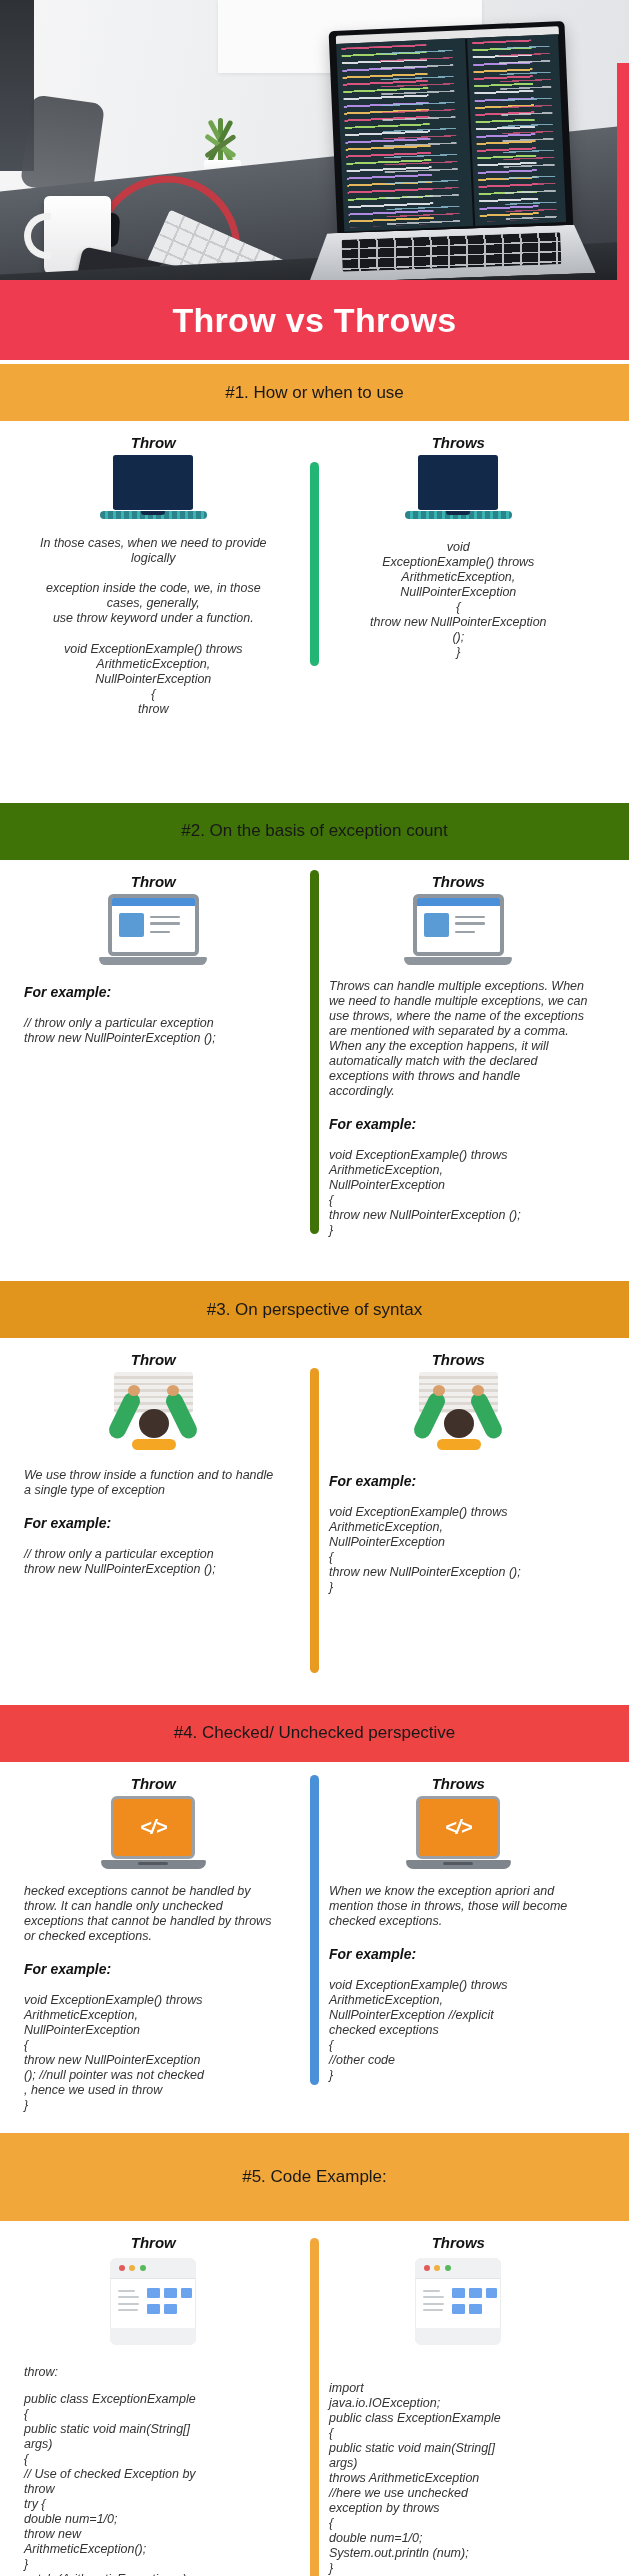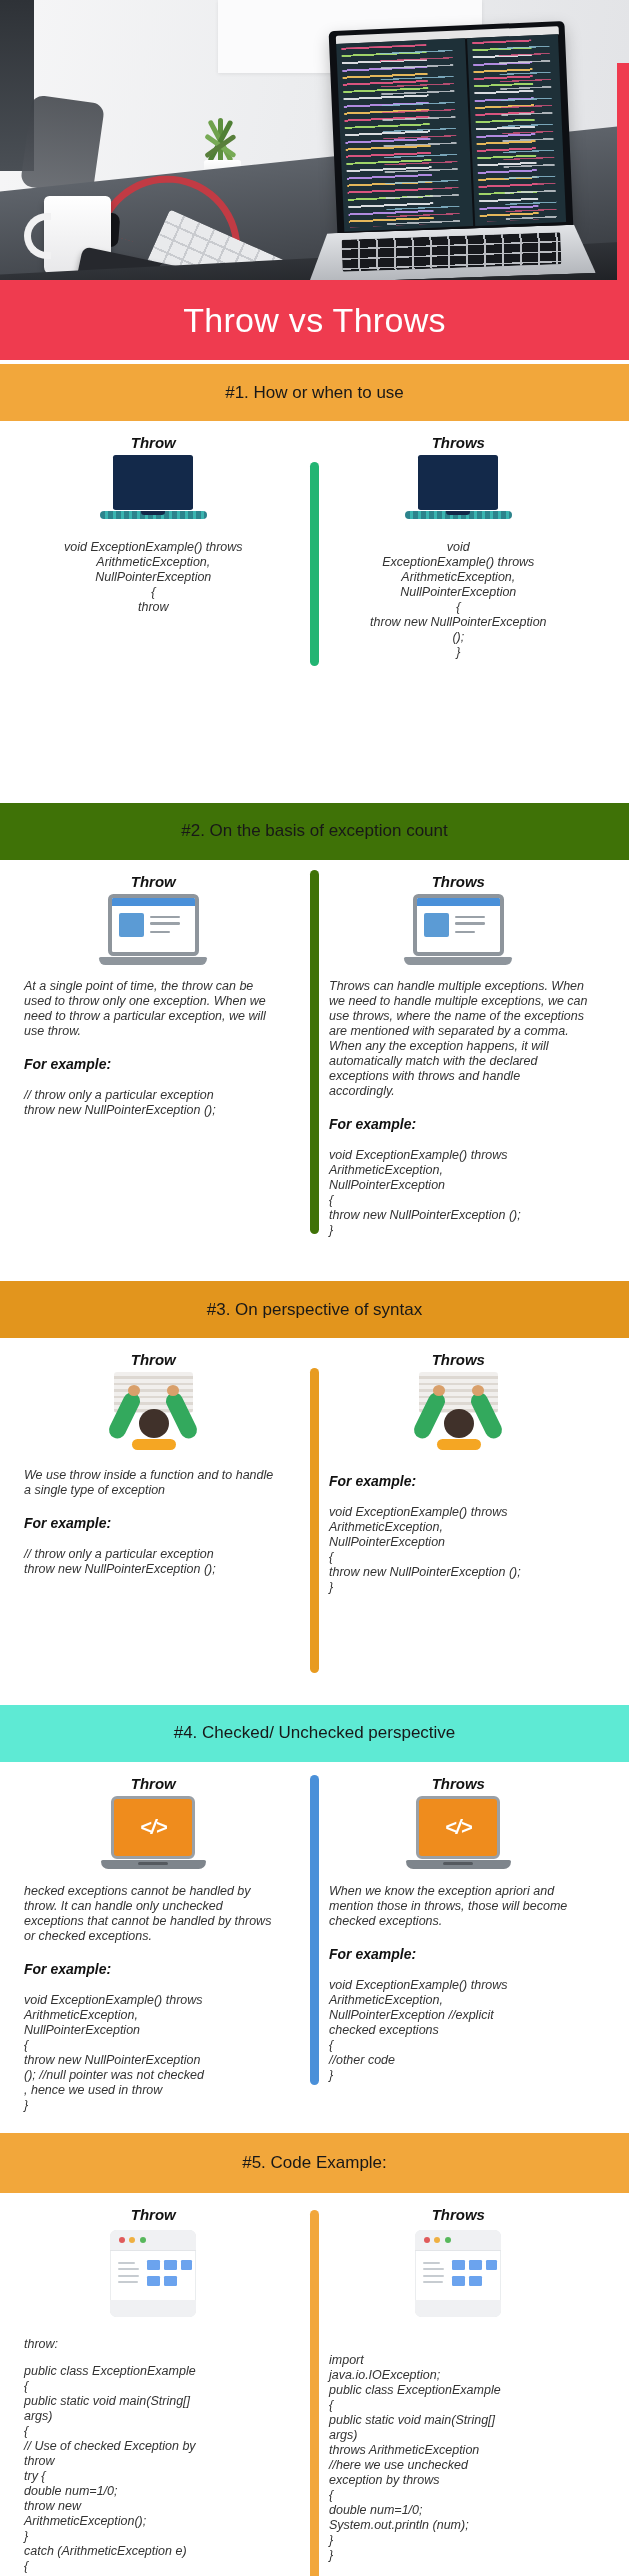--- a/index.html
+++ b/index.html
@@ -64,24 +64,24 @@
   .ph-laptop-base{position:absolute;left:308px;top:229px;width:287px;height:49px;
     background:linear-gradient(180deg,#e2e4e7,#b4b7bc);transform:rotate(-2deg);
     clip-path:polygon(7% 0,93% 0,100% 100%,0 100%);}
   .ph-keys{position:absolute;left:34px;right:34px;top:6.6px;bottom:10.5px;background:#17191d;border-radius:2px;
     background-image:repeating-linear-gradient(90deg,transparent 0 16px,#b9bcc1 16px 18px),
                      repeating-linear-gradient(180deg,transparent 0 8.6px,#b9bcc1 8.6px 10px);}
   .ph-redstrip{position:absolute;right:0;top:63px;width:12.5px;height:218px;background:#ef3b4f;}
 
   
   .title-banner{height:80px;background:#ef3b4f;display:flex;align-items:center;justify-content:center;}
-  .title-banner h1{margin:0;color:#ffffff;font-size:34px;font-weight:normal;letter-spacing:0.3px;}
+  .title-banner h1{margin:0;color:#ffffff;font-size:34px;font-weight:bold;letter-spacing:0.3px;}
   .banner{height:57px;display:flex;align-items:center;justify-content:center;margin-top:4px;}
   .banner span{font-size:17px;font-weight:normal;color:#181818;}
-  .banner--tall{height:60px;text-align:right;}
+  .banner--tall{height:88px;text-align:right;}
 
   
   section{position:relative;}
   .section-body{position:relative;display:flex;padding:6.6px 0 16px;}
   .col{width:305px;padding:0 22.4px 0 24px;box-sizing:border-box;font-style:italic;}
   .col h3{margin:6.6px 0 4px;font-size:15px;font-weight:bold;color:#121212;text-align:center;}
   .divider{position:absolute;left:310px;width:8.6px;border-radius:4.6px;}
   .d1{top:41px;height:204px;}
   .d2{top:10.5px;height:364px;}
   .d3{top:30px;height:305px;}
@@ -200,20 +200,24 @@
     <div class="banner" style="background-color: rgb(242, 167, 59);">
       <span>#1. How or when to use</span>
     </div>
     <div class="section-body body1">
       <div class="col">
         <h3>Throw</h3>
         <div class="icon lap1">
           <div class="scr"></div>
             <div class="base"></div>
         </div>
+        <p class="para">In those cases, when we need to provide logically
+
+exception inside the code, we, in those cases, generally,
+use throw keyword under a function.</p>
         <pre class="code">void ExceptionExample() throws
 ArithmeticException,
 NullPointerException
 {
 throw</pre>
       </div>
       <div class="divider d1" style="background-color: rgb(34, 181, 115);"></div>
       <div class="col">
         <h3>Throws</h3>
         <div class="icon lap1">
@@ -242,21 +246,20 @@
         <div class="icon lap2">
           <div class="frame">
               <div class="bar"></div>
               <div class="img"></div>
               <i class="ln ln1"></i>
               <i class="ln ln2"></i>
               <i class="ln ln3"></i>
             </div>
           <div class="base"></div>
         </div>
-        <p class="para">At a single point of time, the throw can be used to throw only one exception. When we need to throw a particular exception, we will use throw.</p>
         <p class="example">For example:</p>
         <pre class="code">// throw only a particular exception
 throw new NullPointerException ();</pre>
       </div>
       <div class="divider d2" style="background-color: rgb(63, 114, 7);"></div>
       <div class="col">
         <h3>Throws</h3>
         <div class="icon lap2">
           <div class="frame">
               <div class="bar"></div>
@@ -317,21 +320,21 @@
 ArithmeticException,
 NullPointerException
 {
 throw new NullPointerException ();
 }</pre>
       </div>
     </div>
   </section>
 
   <section>
-    <div class="banner" style="background-color: #5eead4;">
+    <div class="banner" style="background-color: #ef4444;">
       <span>#4. Checked/ Unchecked perspective</span>
     </div>
     <div class="section-body body4">
       <div class="col">
         <h3>Throw</h3>
         <div class="icon lap4">
           <div class="scr"></div>
             <div class="base"></div>
         </div>
         <p class="para">hecked exceptions cannot be handled by throw. It can handle only unchecked exceptions that cannot be handled by throws or checked exceptions.</p>

